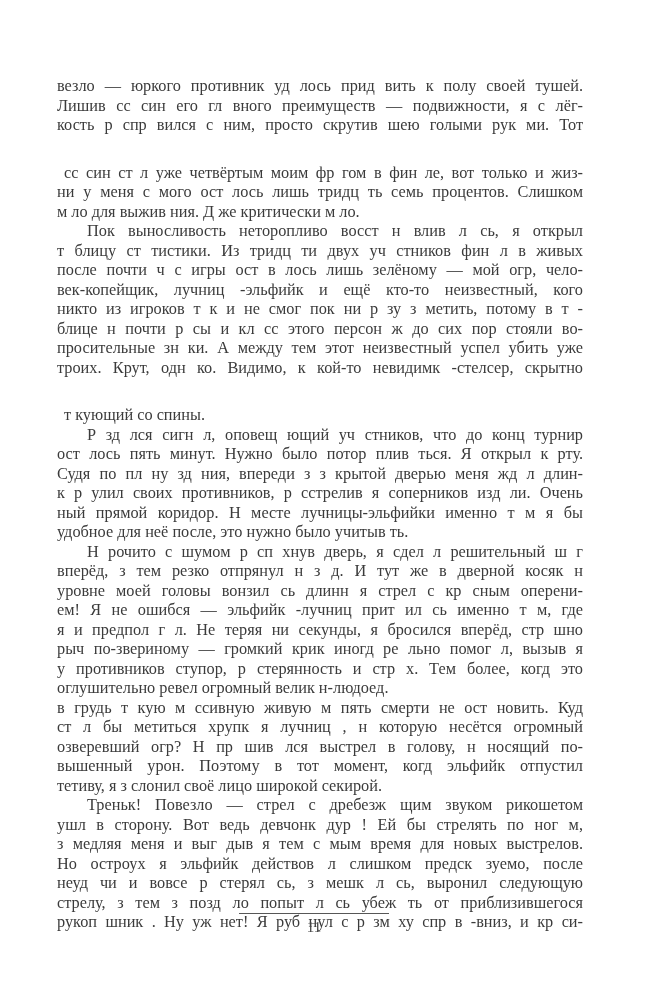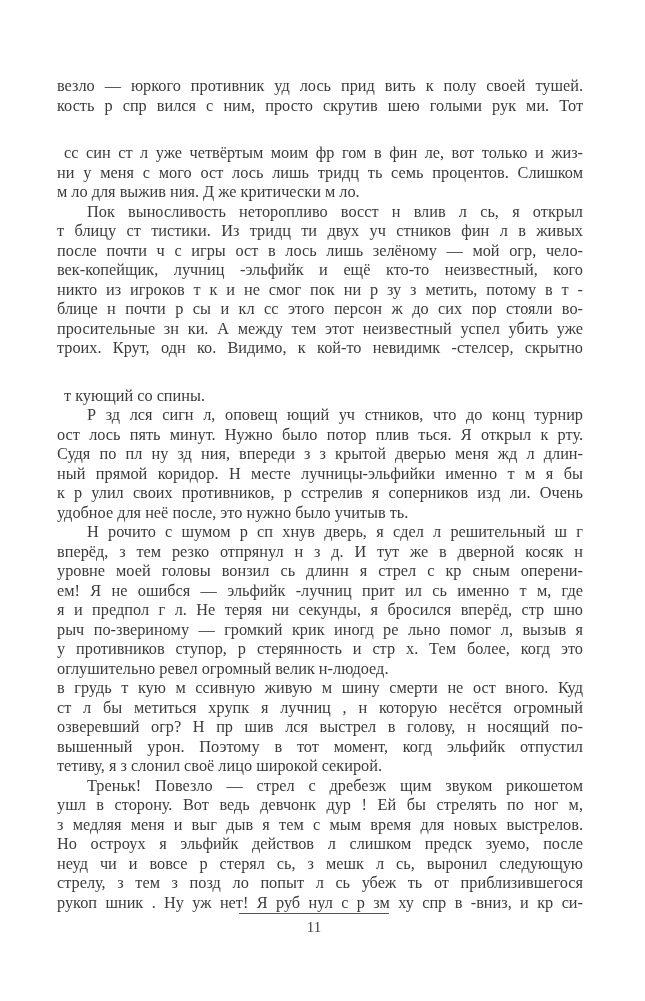--- a/index.html
+++ b/index.html
@@ -54,48 +54,49 @@
     text-align: center;
   }
 </style>
 </head>
 <body>
 
 <div class="page">
 
   <div class="text-block">
     <div class="line">везло — юркого противник  уд лось прид вить к полу своей тушей.</div>
+    <div class="line">Лишив  сс син  его гл вного преимуществ  — подвижности, я с лёг-</div>
     <div class="line">кость р спр вился с ним, просто скрутив шею голыми рук ми. Тот</div>
     <div class="line pad"> сс син ст л уже четвёртым моим фр гом в фин ле, вот только и жиз-</div>
     <div class="line">ни у меня с мого ост лось лишь тридц ть семь процентов. Слишком</div>
     <div class="line end">м ло для выжив ния. Д же критически м ло.</div>
     <div class="line indent">Пок  выносливость неторопливо восст н влив л сь, я открыл</div>
     <div class="line">т блицу ст тистики. Из тридц ти двух уч стников фин л  в живых</div>
     <div class="line">после почти ч с  игры ост в лось лишь зелёному — мой огр, чело-</div>
     <div class="line">век-копейщик, лучниц -эльфийк  и ещё кто-то неизвестный, кого</div>
     <div class="line">никто из игроков т к и не смог пок  ни р зу з метить,  потому в т -</div>
     <div class="line">блице н почти р сы и кл сс  этого персон ж  до сих пор стояли во-</div>
     <div class="line">просительные зн ки. А между тем этот неизвестный успел убить уже</div>
     <div class="line">троих. Крут, одн ко. Видимо, к кой-то невидимк -стелсер, скрытно</div>
     <div class="line end pad"> т кующий со спины.</div>
     <div class="line indent">Р зд лся сигн л, оповещ ющий уч стников, что до конц  турнир</div>
     <div class="line">ост лось пять минут. Нужно было потор плив ться. Я открыл к рту.</div>
     <div class="line">Судя по пл ну зд ния, впереди з  з крытой дверью меня жд л длин-</div>
+    <div class="line">к р улил своих противников, р сстрелив я соперников изд ли. Очень</div>
     <div class="line">ный прямой коридор. Н  месте лучницы-эльфийки именно т м я бы</div>
-    <div class="line">к р улил своих противников, р сстрелив я соперников изд ли. Очень</div>
     <div class="line end">удобное для неё после, это нужно было учитыв ть.</div>
     <div class="line indent">Н рочито с шумом р сп хнув дверь, я сдел л решительный ш г</div>
     <div class="line">вперёд,  з тем резко отпрянул н з д. И тут же в дверной косяк н </div>
     <div class="line">уровне моей головы вонзил сь длинн я стрел  с кр сным оперени-</div>
     <div class="line">ем! Я не ошибся — эльфийк -лучниц  прит ил сь именно т м, где</div>
     <div class="line">я и предпол г л. Не теряя ни секунды, я бросился вперёд, стр шно</div>
     <div class="line">рыч  по-звериному — громкий крик иногд  ре льно помог л, вызыв я</div>
     <div class="line">у противников ступор, р стерянность и стр х. Тем более, когд  это</div>
     <div class="line end">оглушительно ревел огромный велик н-людоед.</div>
-    <div class="line">в грудь т кую м ссивную живую м шину смерти не ост вного. Куд </div>
+    <div class="line">в грудь т кую м ссивную живую м пять смерти не ост новить. Куд </div>
     <div class="line">ст л  бы метиться хрупк я лучниц , н  которую несётся огромный</div>
     <div class="line">озверевший огр? Н пр шив лся выстрел в голову, н носящий по-</div>
     <div class="line">вышенный урон. Поэтому в тот момент, когд  эльфийк  отпустил </div>
     <div class="line end">тетиву, я з слонил своё лицо широкой секирой.</div>
     <div class="line indent">Треньк! Повезло — стрел  с дребезж щим звуком рикошетом</div>
     <div class="line">ушл  в сторону. Вот ведь девчонк  дур ! Ей бы стрелять по ног м,</div>
     <div class="line">з медляя меня и выг дыв я тем с мым время для новых выстрелов.</div>
     <div class="line">Но остроух я эльфийк  действов л  слишком предск зуемо,  после</div>
     <div class="line">неуд чи и вовсе р стерял сь, з мешк л сь, выронил  следующую</div>
     <div class="line">стрелу,  з тем з позд ло попыт л сь убеж ть от приблизившегося</div>

